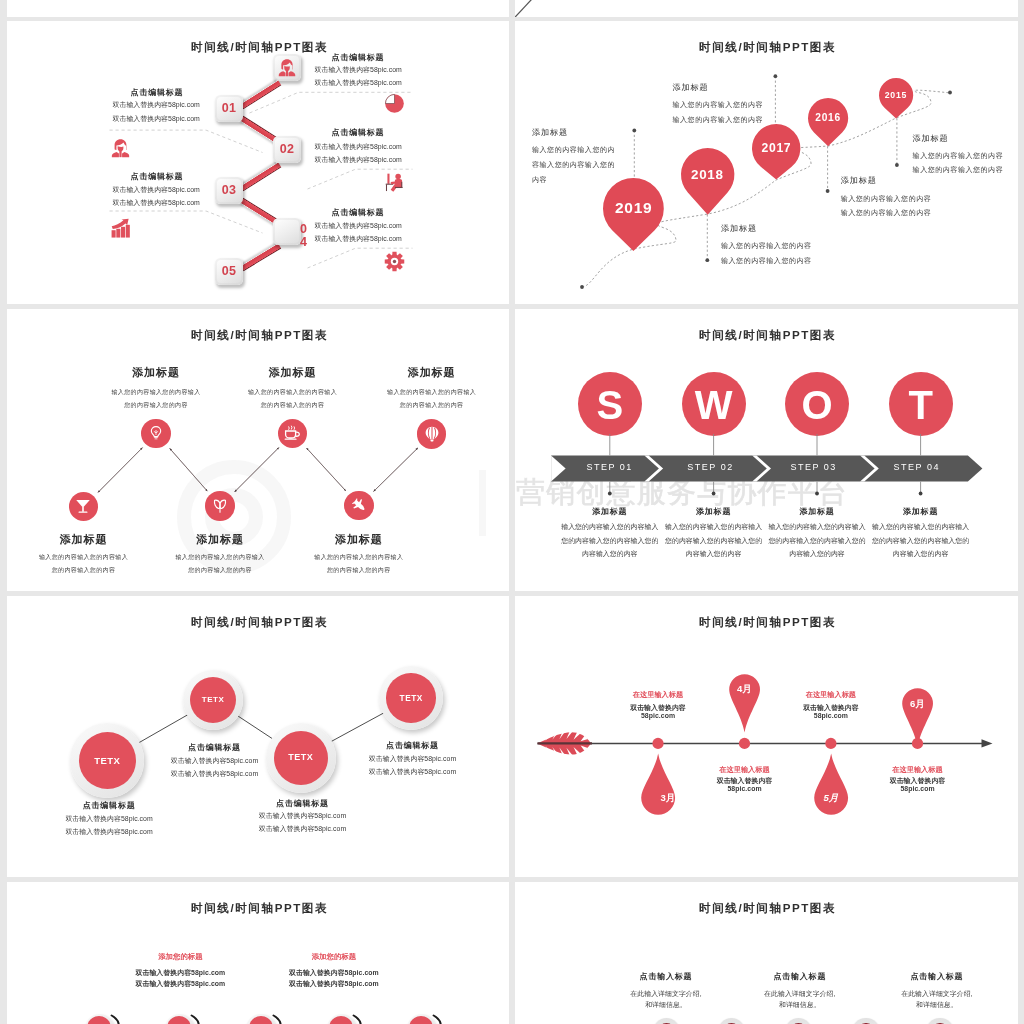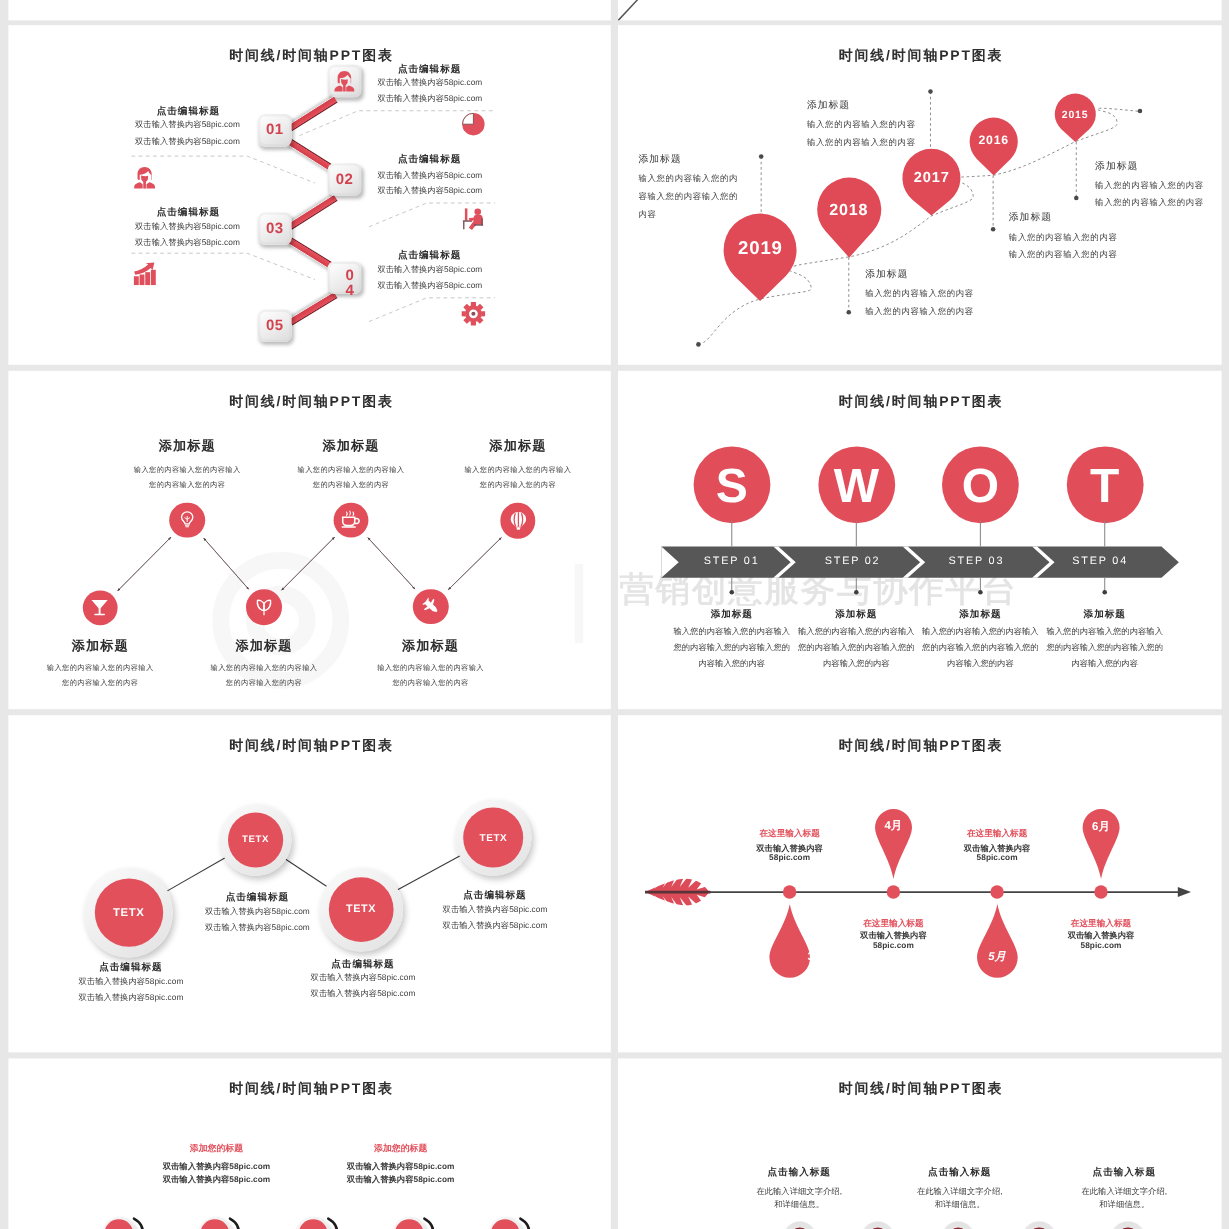--- a/index.html
+++ b/index.html
@@ -69,21 +69,21 @@
   <div class="numbox" style="left:208.5px;top:74.0px;">
         <span style="">01</span>
       </div>
   <div class="numbox" style="left:266.5px;top:115.0px;">
         <span style="">02</span>
       </div>
   <div class="numbox" style="left:208.5px;top:156.0px;">
         <span style="">03</span>
       </div>
   <div class="numbox" style="left:266.5px;top:196.5px;">
-        <span style="position:absolute;display:block;left:15px;top:5.5px;width:11px;overflow:visible;height:auto;white-space:normal;word-break:break-all;text-align:left;line-height:1.0;">04</span>
+        <span style="position:absolute;display:block;left:27px;top:5.5px;width:11px;overflow:visible;height:auto;white-space:normal;word-break:break-all;text-align:left;line-height:1.0;">04</span>
       </div>
   <div class="numbox" style="left:208.5px;top:236.5px;">
         <span style="">05</span>
       </div>
   <div class="t hd ctr" style="left:351.5px;top:32.5px;">点击编辑标题</div>
   <div class="t bd" style="left:308.0px;top:45.8px;">双击输入替换内容58pic.com</div>
   <div class="t bd" style="left:308.0px;top:59.0px;">双击输入替换内容58pic.com</div>
   <div class="t hd ctr" style="left:150.5px;top:67.5px;">点击编辑标题</div>
   <div class="t bd" style="left:106.0px;top:81.0px;">双击输入替换内容58pic.com</div>
   <div class="t bd" style="left:106.0px;top:94.5px;">双击输入替换内容58pic.com</div>
@@ -448,35 +448,35 @@
       <path d="M 62.52 159.45 L 65.84 157.70 L 58.51 151.05 Z" fill="#ffffff"></path>
       <path d="M 69.58 139.81 L 72.90 142.89 L 65.57 145.22 Z" fill="#ffffff"></path>
       <path d="M 69.58 154.99 L 72.90 151.91 L 65.57 149.58 Z" fill="#ffffff"></path>
       <path d="M 22.50 147.40 L 77.00 147.40" stroke="#5a3338" stroke-width="2.4" fill="none"></path>
     </g>
   </svg>
   <div style="position:absolute;left:125.9px;top:156.9px;width:34.3px;height:62.0px;">
         <svg width="34.3" height="62.0" viewBox="0 0 34.3 62.0" style="">
           <path d="M 17.15 0.4 C 13.76 18.60 0.20 34.34 0.20 44.85 A 16.95 16.95 0 1 0 34.10 44.85 C 34.10 34.34 20.54 18.60 17.15 0.4 Z" fill="#e2505c"></path>
         </svg>
-        <div style="position:absolute;left:0;top:39.9px;width:34.3px;text-align:left;color:#fff;font-size:9.5px;font-weight:bold;line-height:1;padding-left:32px;">3月</div>
+        <div style="position:absolute;left:0;top:39.9px;width:34.3px;text-align:right;color:#fff;font-size:9.5px;font-weight:bold;line-height:1;">3月</div>
       </div>
   <div style="position:absolute;left:213.9px;top:77.9px;width:31.2px;height:59.0px;">
         <svg width="31.2" height="59.0" viewBox="0 0 31.2 59.0" style="transform:scaleY(-1);">
           <path d="M 15.60 0.4 C 12.52 17.70 0.20 33.85 0.20 43.40 A 15.40 15.40 0 1 0 31.00 43.40 C 31.00 33.85 18.68 17.70 15.60 0.4 Z" fill="#e2505c"></path>
         </svg>
         <div style="position:absolute;left:0;top:10.6px;width:31.2px;text-align:center;color:#fff;font-size:9.5px;font-weight:bold;line-height:1;">4月</div>
       </div>
   <div style="position:absolute;left:298.8px;top:156.9px;width:34.3px;height:62.0px;font-style:italic;">
         <svg width="34.3" height="62.0" viewBox="0 0 34.3 62.0" style="">
           <path d="M 17.15 0.4 C 13.76 18.60 0.20 34.34 0.20 44.85 A 16.95 16.95 0 1 0 34.10 44.85 C 34.10 34.34 20.54 18.60 17.15 0.4 Z" fill="#e2505c"></path>
         </svg>
         <div style="position:absolute;left:0;top:39.9px;width:34.3px;text-align:center;color:#fff;font-size:9.5px;font-weight:bold;line-height:1;">5月</div>
       </div>
-  <div style="position:absolute;left:386.9px;top:78px;width:31.2px;height:59.0px;">
+  <div style="position:absolute;left:386.9px;top:92px;width:31.2px;height:59.0px;">
         <svg width="31.2" height="59.0" viewBox="0 0 31.2 59.0" style="transform:scaleY(-1);">
           <path d="M 15.60 0.4 C 12.52 17.70 0.20 33.85 0.20 43.40 A 15.40 15.40 0 1 0 31.00 43.40 C 31.00 33.85 18.68 17.70 15.60 0.4 Z" fill="#e2505c"></path>
         </svg>
         <div style="position:absolute;left:0;top:10.6px;width:31.2px;text-align:center;color:#fff;font-size:9.5px;font-weight:bold;line-height:1;">6月</div>
       </div>
   <svg style="position:absolute;left:0;top:0;" width="502" height="281">
     <circle cx="143.0" cy="147.4" r="5.6" fill="#e2505c"></circle>
     <circle cx="229.5" cy="147.4" r="5.6" fill="#e2505c"></circle>
     <circle cx="315.9" cy="147.4" r="5.6" fill="#e2505c"></circle>
     <circle cx="402.5" cy="147.4" r="5.6" fill="#e2505c"></circle>

